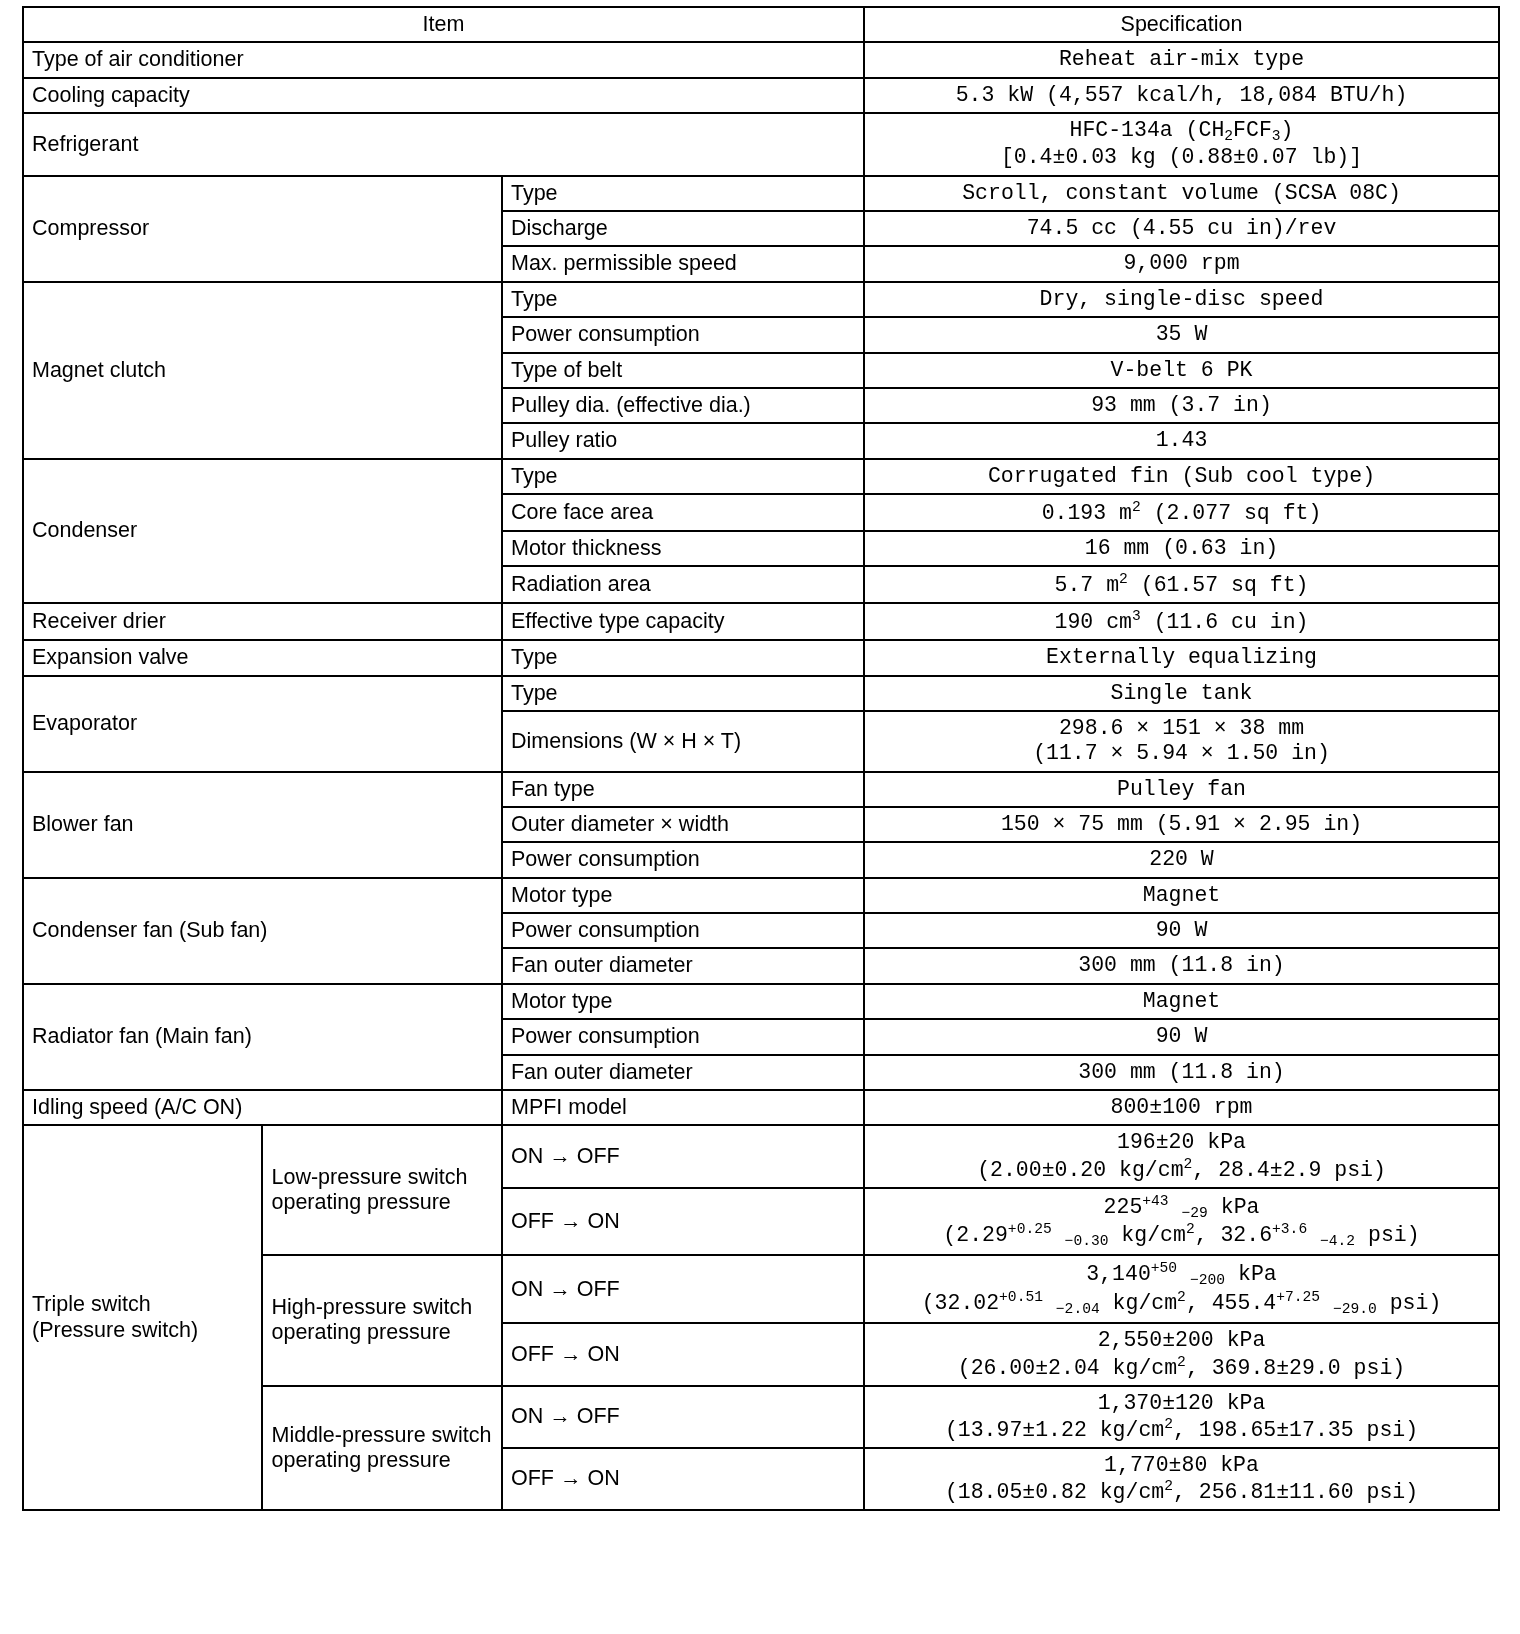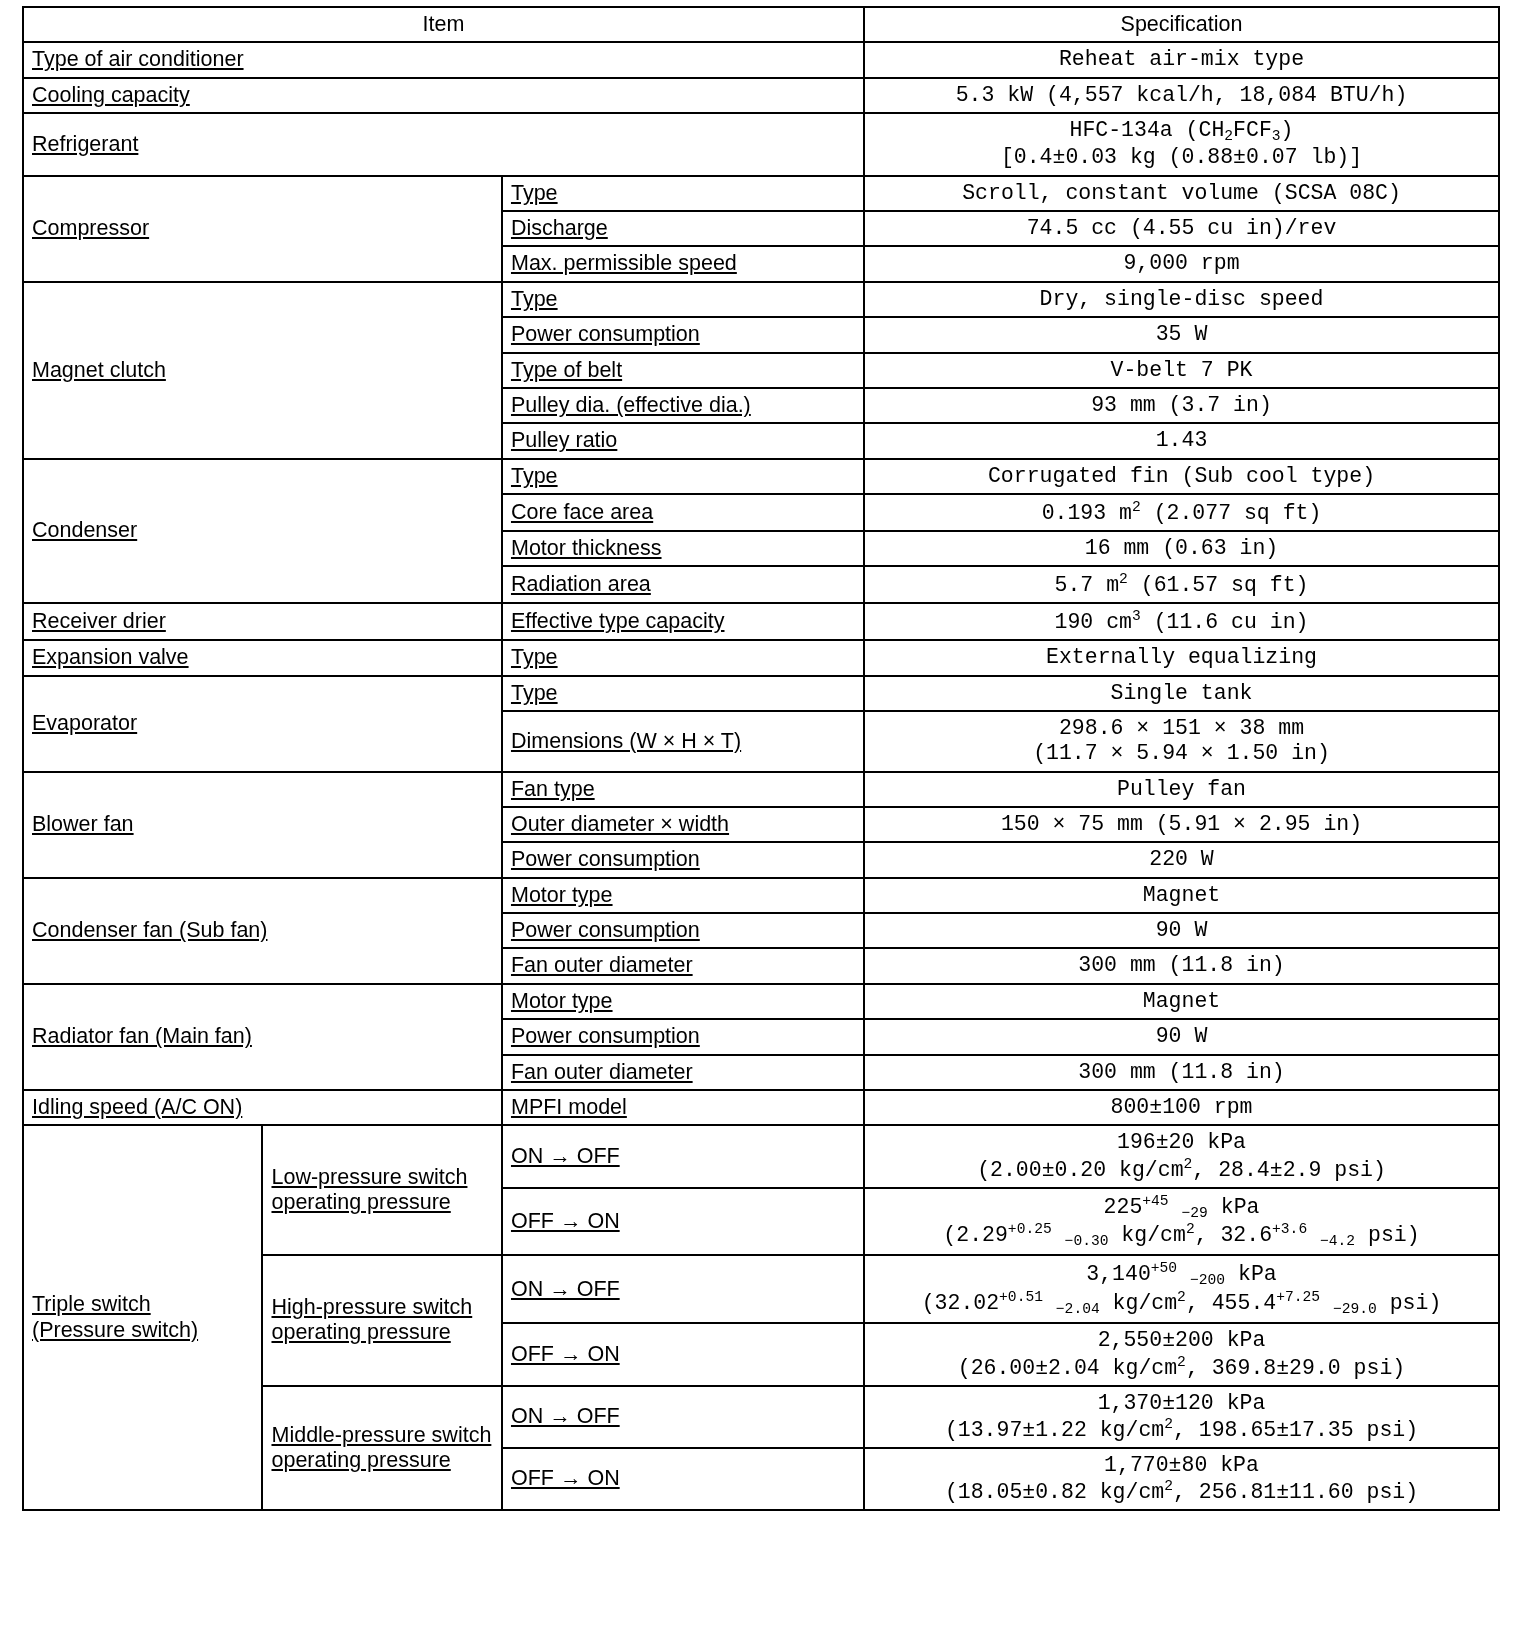--- a/index.html
+++ b/index.html
@@ -32,21 +32,21 @@
     vertical-align: middle;
     font-weight: normal;
   }
   .c-item   { width: 215px; }
   .c-sub    { width: 215px; }
   .c-sub2   { width: 325px; }
   .c-spec   { width: 570px; }
   .center { text-align: center; font-family: Liberation Mono, monospace; }
   .left { text-align: left; }
   .hdr { text-align: center; font-size: 21.5px; }
-  .pad-l { padding-left: 12px; text-decoration: underline; }
+  .pad-l { padding-left: 12px; }
   .ln { display: block; white-space: nowrap; }
   sub { font-size: 0.68em; vertical-align: -0.28em; }
   sup { font-size: 0.68em; vertical-align: 0.52em; }
 </style>
 </head>
 <body>
 
 <div id="sheet">
   <table class="spec">
     <colgroup>
@@ -119,21 +119,21 @@
         </tr>
         <tr>
           <td class="left pad-l">Power consumption</td>
           <td class="center">
             <span class="ln">35 W</span>
           </td>
         </tr>
         <tr>
           <td class="left pad-l">Type of belt</td>
           <td class="center">
-            <span class="ln">V-belt 7 PK</span>
+            <span class="ln">V-belt 6 PK</span>
           </td>
         </tr>
         <tr>
           <td class="left pad-l">Pulley dia. (effective dia.)</td>
           <td class="center">
             <span class="ln">93 mm (3.7 in)</span>
           </td>
         </tr>
         <tr>
           <td class="left pad-l">Pulley ratio</td>
@@ -285,21 +285,21 @@
           </td>
           <td class="left pad-l">ON → OFF</td>
           <td class="center">
             <span class="ln">196±20 kPa</span>
             <span class="ln">(2.00±0.20 kg/cm<sup>2</sup>, 28.4±2.9 psi)</span>
           </td>
         </tr>
         <tr>
           <td class="left pad-l">OFF → ON</td>
           <td class="center">
-            <span class="ln">225<sup>+45</sup> <sub>−29</sub> kPa</span>
+            <span class="ln">225<sup>+43</sup> <sub>−29</sub> kPa</span>
             <span class="ln">(2.29<sup>+0.25</sup> <sub>−0.30</sub> kg/cm<sup>2</sup>, 32.6<sup>+3.6</sup> <sub>−4.2</sub> psi)</span>
           </td>
         </tr>
         <tr>
           <td class="left pad-l" rowspan="2">
             <span class="ln">High-pressure switch</span>
             <span class="ln">operating pressure</span>
           </td>
           <td class="left pad-l">ON → OFF</td>
           <td class="center">

